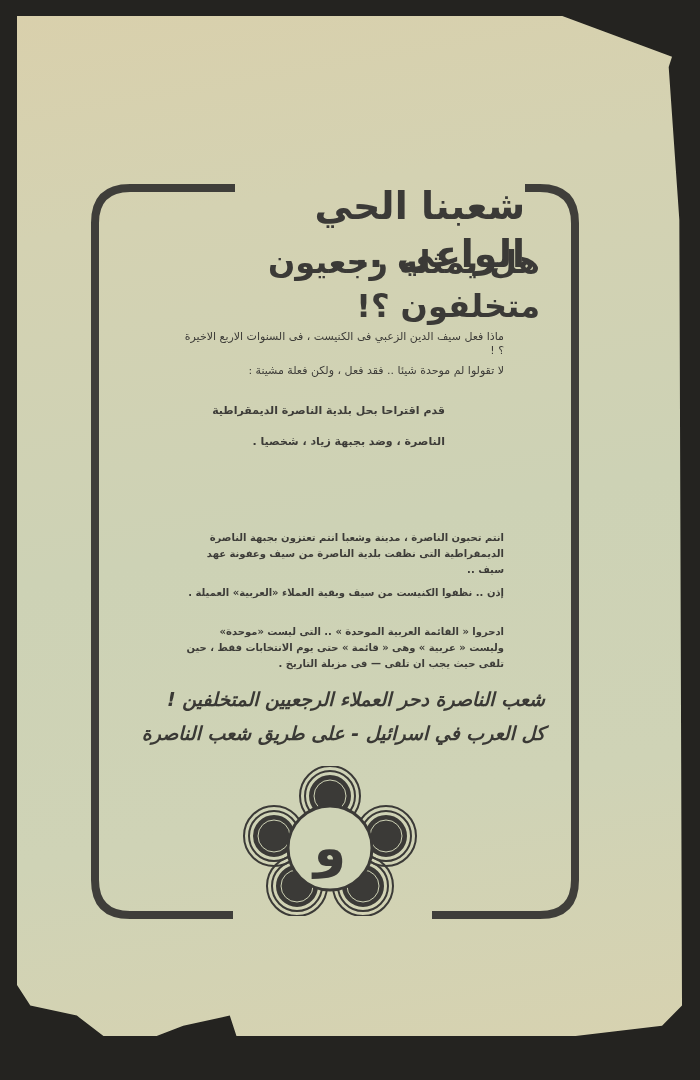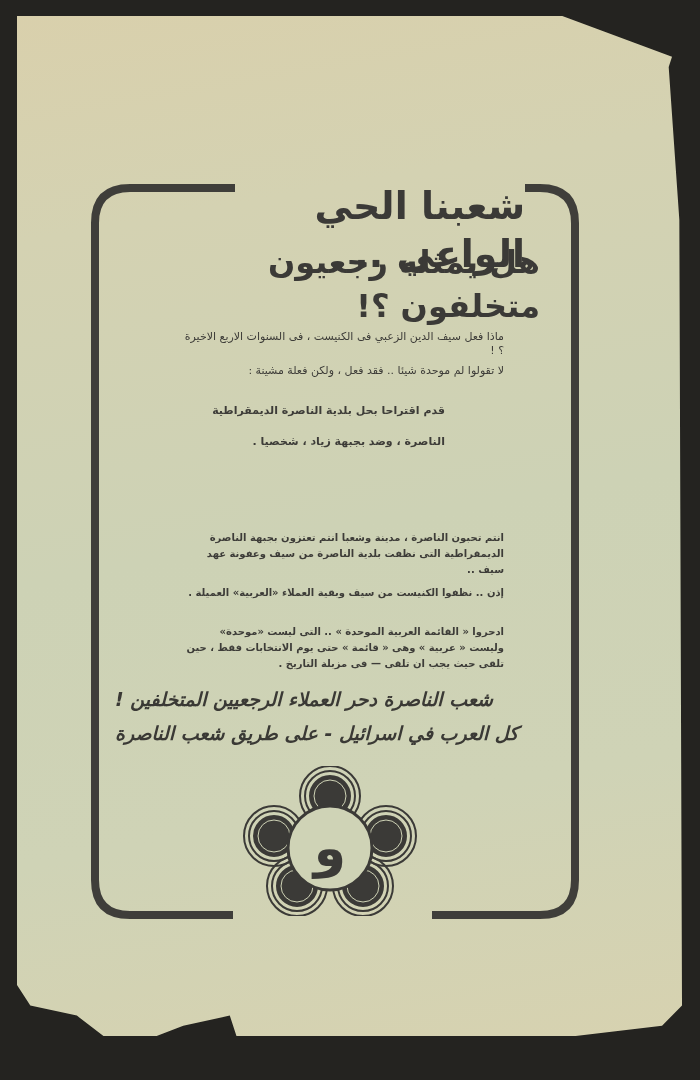--- a/index.html
+++ b/index.html
@@ -16,21 +16,21 @@
   }
   .title1 { left:235px; width:290px; top:182px; font-size:38px; line-height:48px; }
   .title2 { left:120px; width:420px; top:240px; font-size:32px; line-height:44px; }
   .body-text { position:absolute; direction:rtl; text-align:right; color:#3d3c38; }
   .intro { left:182px; width:322px; top:330px; font-size:11px; line-height:14px; }
   .intro p { margin:0 0 6px 0; }
   .bold-block { left:180px; width:265px; top:395px; font-size:11px; font-weight:bold; line-height:31px; }
   .bold-block p { margin:0; }
   .para { left:182px; width:322px; font-size:10px; font-weight:bold; line-height:16px; }
   .para p { margin:0; }
-  .slogan { position:absolute; direction:rtl; text-align:left; color:#3a3935; font-weight:bold; font-style:italic; left:115px; width:430px; font-size:19px; }
+  .slogan { position:absolute; direction:rtl; text-align:right; color:#3a3935; font-weight:bold; font-style:italic; left:115px; width:430px; font-size:19px; }
   .logo { position:absolute; left:240px; top:766px; }
 </style>
 </head>
 <body>
 
 <div class="paper"></div>
 
 <svg class="frame" width="700" height="1080">
   <path d="M235 188 H130 Q95 188 95 223 V880 Q95 915 130 915 H233" fill="none" stroke="#3f3e3a" stroke-width="8"></path>
   <path d="M525 188 H540 Q575 188 575 223 V880 Q575 915 540 915 H432" fill="none" stroke="#3f3e3a" stroke-width="8"></path>

